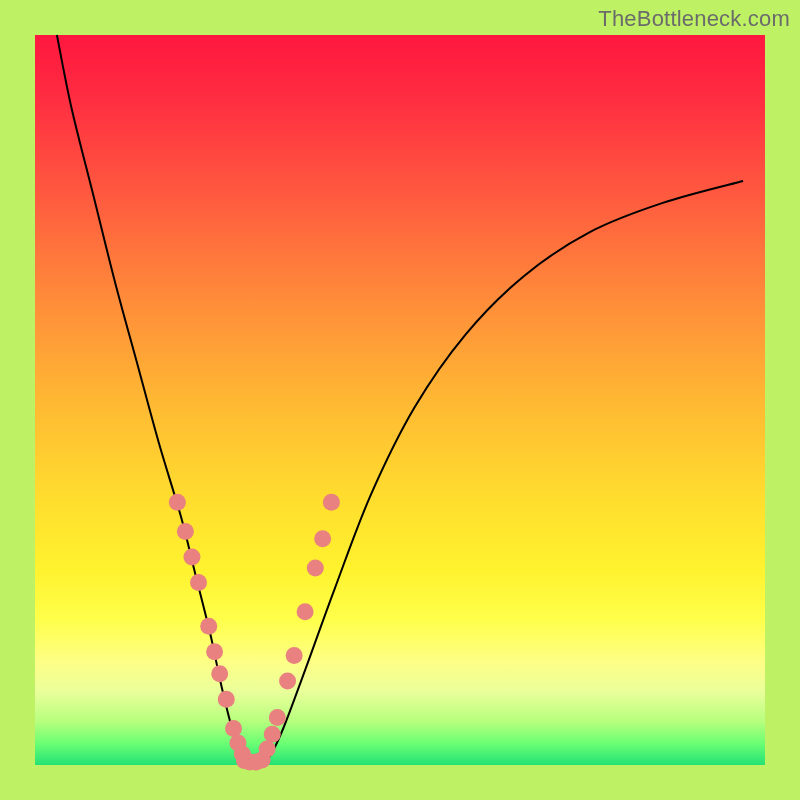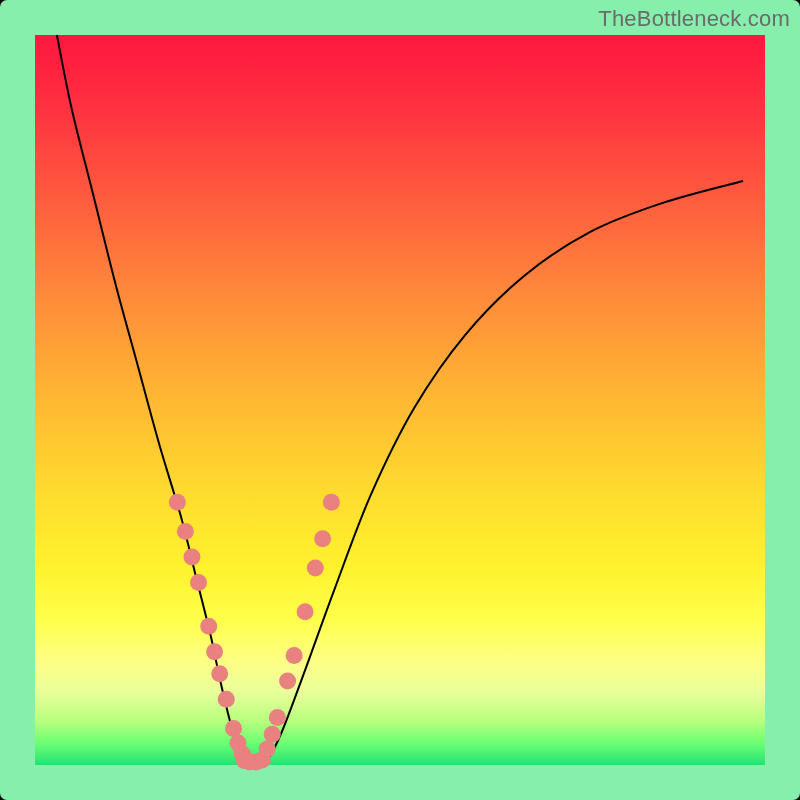--- a/index.html
+++ b/index.html
@@ -10,22 +10,21 @@
     background: #000;
     overflow: hidden;
     font-family: Arial, Helvetica, sans-serif;
   }
   .frame {
     position: absolute;
     left: 0;
     top: 0;
     width: 800px;
     height: 800px;
-    background: #86efac;
-    border-radius: 7px;
+    background: #bef264;
   }
   .plot-area {
     position: absolute;
     left: 35px;
     top: 35px;
     width: 730px;
     height: 730px;
     
     background: linear-gradient(
       to bottom,

